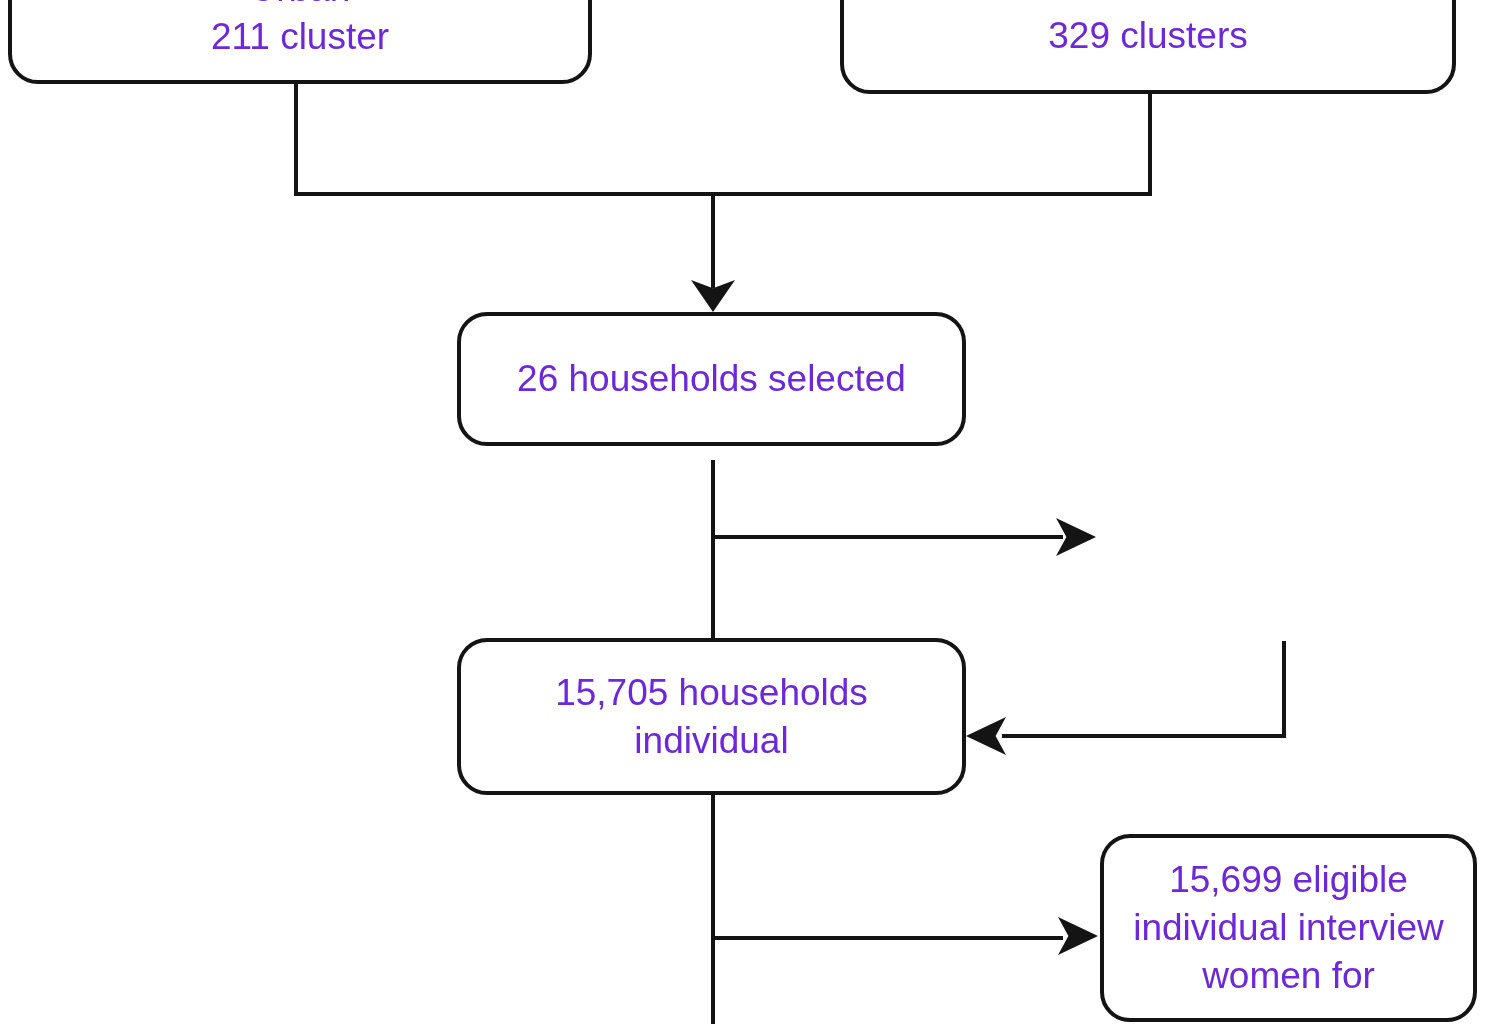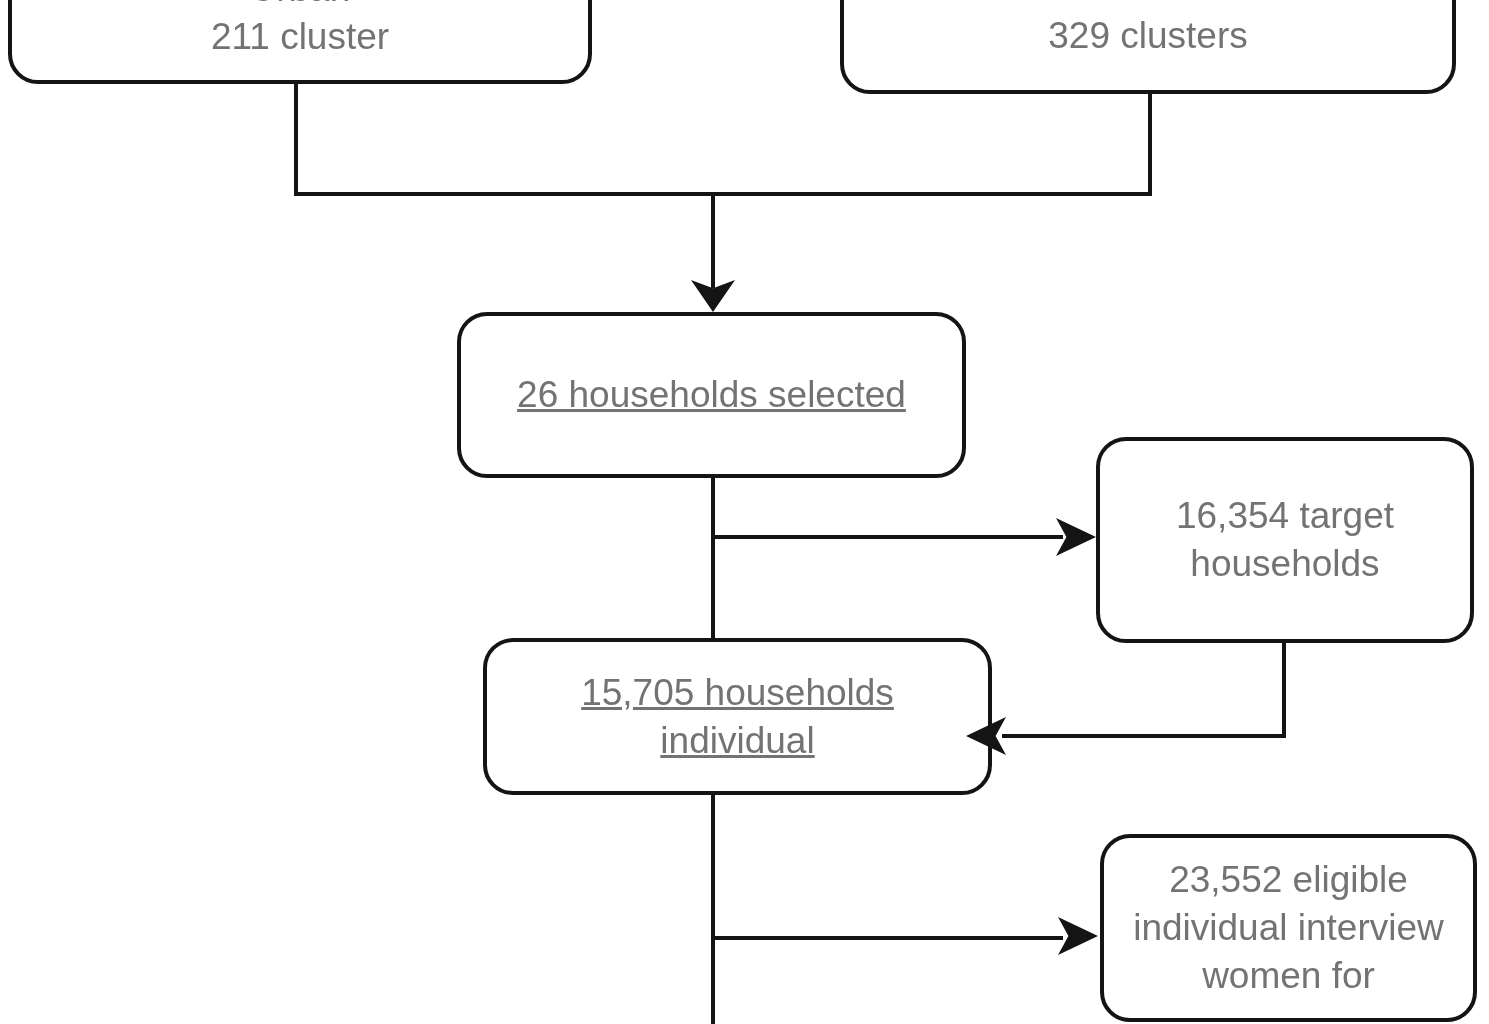--- a/index.html
+++ b/index.html
@@ -7,21 +7,21 @@
     padding: 0;
     background: #ffffff;
   }
   #canvas {
     position: relative;
     width: 1489px;
     height: 1024px;
     background: #ffffff;
     overflow: hidden;
     font-family: "Liberation Sans", sans-serif;
-    color: #737373;
+    color: #6d28d9;
   }
   .fbox {
     position: absolute;
     box-sizing: border-box;
     border: 4px solid #141414;
     border-radius: 30px;
     background: #ffffff;
     display: flex;
     flex-direction: column;
     align-items: center;
@@ -43,23 +43,23 @@
     background: #141414;
     z-index: 3;
   }
   .arrow.down  { clip-path: polygon(50% 100%, 0 0, 50% 26%, 100% 0); }
   .arrow.right { clip-path: polygon(100% 50%, 0 0, 26% 50%, 0 100%); }
   .arrow.left  { clip-path: polygon(0 50%, 100% 0, 74% 50%, 100% 100%); }
 
   
   #box-urban       { left: 8px;    top: -58px; width: 584px; height: 142px; }
   #box-rural       { left: 840px;  top: -70px; width: 616px; height: 164px; }
-  #box-selected    { left: 457px;  top: 312px; width: 509px; height: 166px; text-decoration: underline; }
+  #box-selected    { left: 457px;  top: 312px; width: 509px; height: 134px; }
   #box-target      { left: 1096px; top: 437px; width: 378px; height: 206px; }
-  #box-interviewed { left: 483px;  top: 638px; width: 509px; height: 157px; text-decoration: underline; }
+  #box-interviewed { left: 457px;  top: 638px; width: 509px; height: 157px; }
   #box-eligible    { left: 1100px; top: 834px; width: 377px; height: 188px; }
 
   
   #stem-urban    { left: 294px;  top: 82px;  width: 4px;   height: 114px; }
   #stem-rural    { left: 1148px; top: 92px;  width: 4px;   height: 104px; }
   #join-horiz    { left: 294px;  top: 192px; width: 858px; height: 4px;  }
   #stem-center   { left: 711px;  top: 192px; width: 4px;   height: 96px;  }
   #stem-c-d      { left: 711px;  top: 460px; width: 4px;   height: 180px; }
   #branch-target { left: 713px;  top: 535px; width: 350px; height: 4px;  }
   #stem-target   { left: 1282px; top: 641px; width: 4px;   height: 97px;  }
@@ -85,32 +85,28 @@
 
   <div class="fbox" id="box-rural">
     <span>Rural</span>
     <span>329 clusters</span>
   </div>
 
   <div class="fbox" id="box-selected">
     <span>26 households selected</span>
   </div>
 
-  <div class="fbox" id="box-target">
-    <span>16,354 target</span>
-    <span>households</span>
-  </div>
 
   <div class="fbox" id="box-interviewed">
     <span>15,705 households</span>
     <span>individual</span>
   </div>
 
   <div class="fbox" id="box-eligible">
-    <span>23,552 eligible</span>
+    <span>15,699 eligible</span>
     <span>individual interview</span>
     <span>women for</span>
   </div>
 
   <div class="line" id="stem-urban"></div>
   <div class="line" id="stem-rural"></div>
   <div class="line" id="join-horiz"></div>
   <div class="line" id="stem-center"></div>
   <div class="line" id="stem-c-d"></div>
   <div class="line" id="branch-target"></div>

